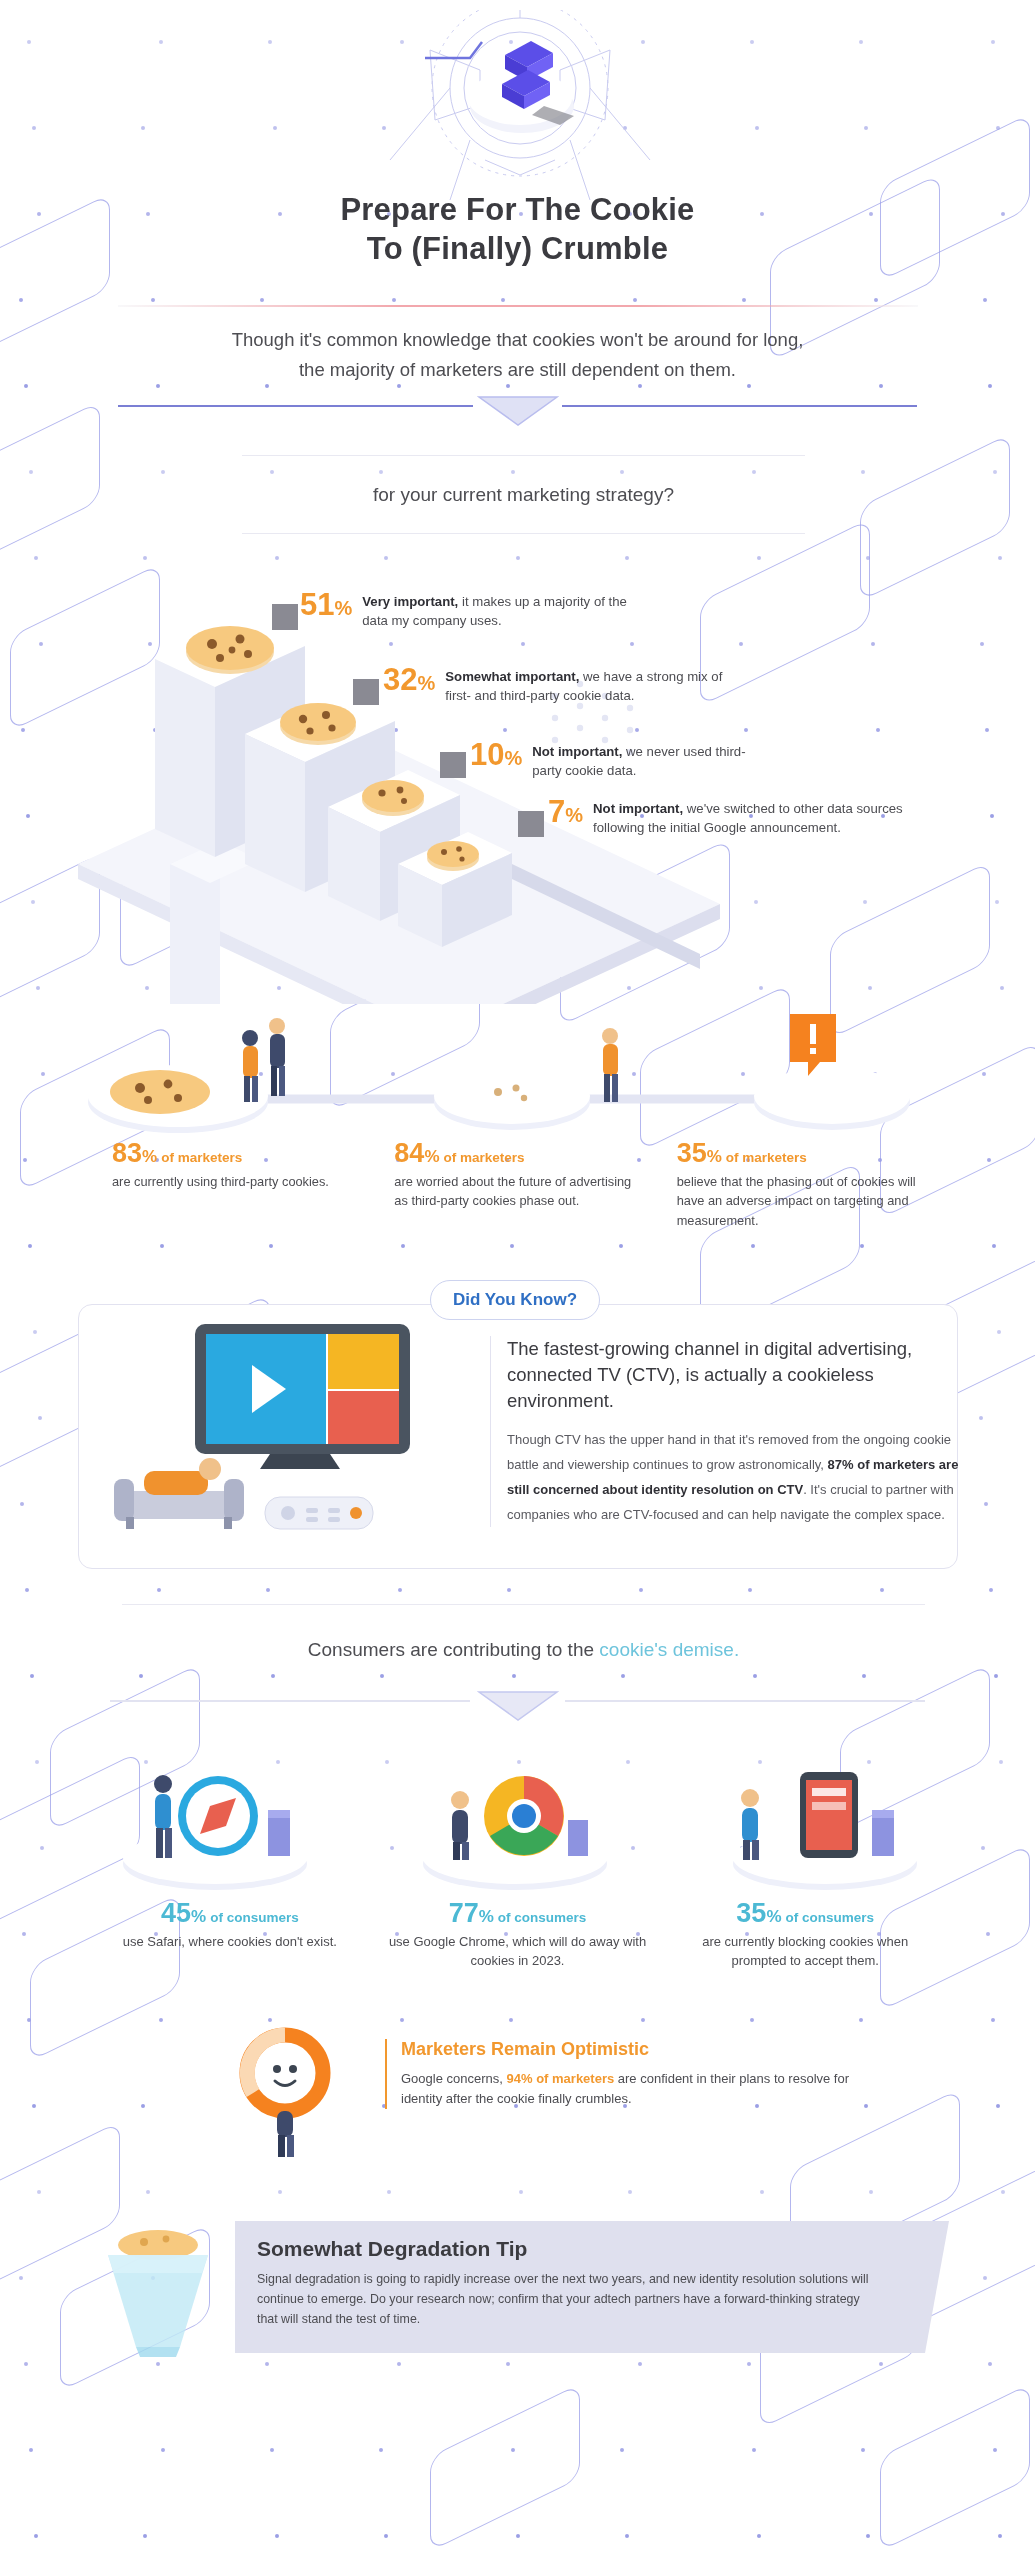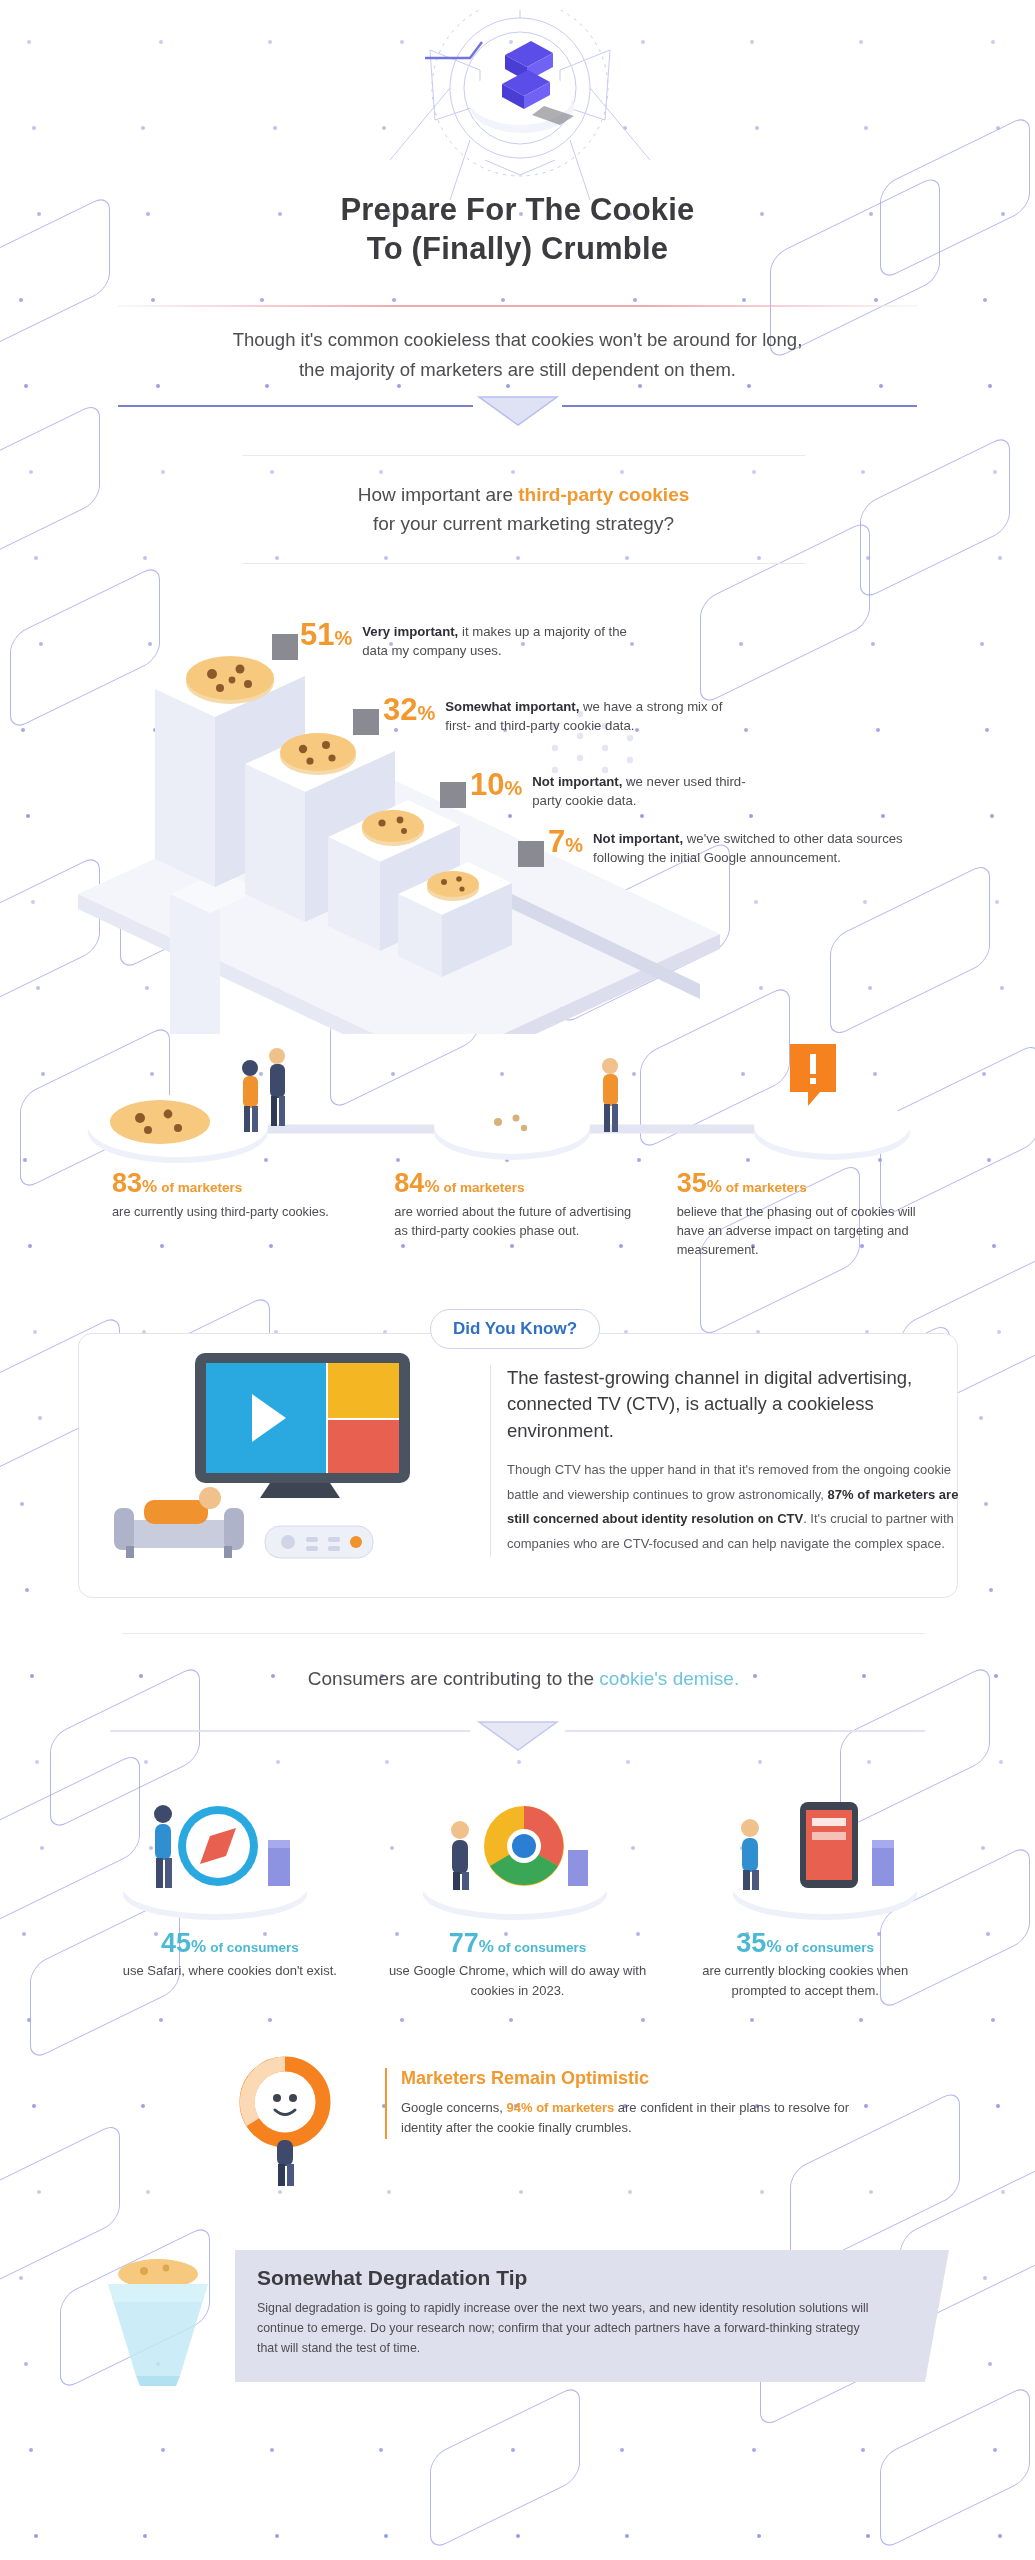--- a/index.html
+++ b/index.html
@@ -453,39 +453,36 @@
         <path d="M214 96 l30 10 l-14 9 l-28 -10 z" fill="#6b6b75" opacity=".55"></path>
       </g>
     </svg>
 
     <div class="title">
       <div>Prepare For The Cookie</div>
       <div>To (Finally) Crumble</div>
     </div>
     <div class="rule-red"></div>
     <div class="lede">
-      <div>Though it's common cookieless that cookies won't be around for long,</div>
+      <div>Though it's common knowledge that cookies won't be around for long,</div>
       <div>the majority of marketers are still dependent on them.</div>
     </div>
   </div>
 
   <div class="divider" style="margin-top:95px;">
     <div class="line l"></div>
     <div class="line r"></div>
     <svg class="chev" width="82" height="34" viewBox="0 0 82 34">
       <path d="M2 2 H80 L41 30 Z" fill="#dfe1f5" stroke="#b9bdee" stroke-width="1.5"></path>
     </svg>
   </div>
 
   <div class="section" style="margin-top:26px;">
     <div class="rule-soft"></div>
     <div class="question" style="margin-top:24px;">
-      <div>
-        <span>How important are </span><span class="accent-orange">third-party cookies</span>
-      </div>
       <div>for your current marketing strategy?</div>
     </div>
     <div class="rule-soft" style="margin-top:24px;"></div>
   </div>
 
   <div class="section chart-block">
 
     <svg class="chart-art" viewBox="0 0 660 470">
 
       <path d="M18 330 L300 200 L660 370 L378 500 Z" fill="#f4f5fb"></path>

